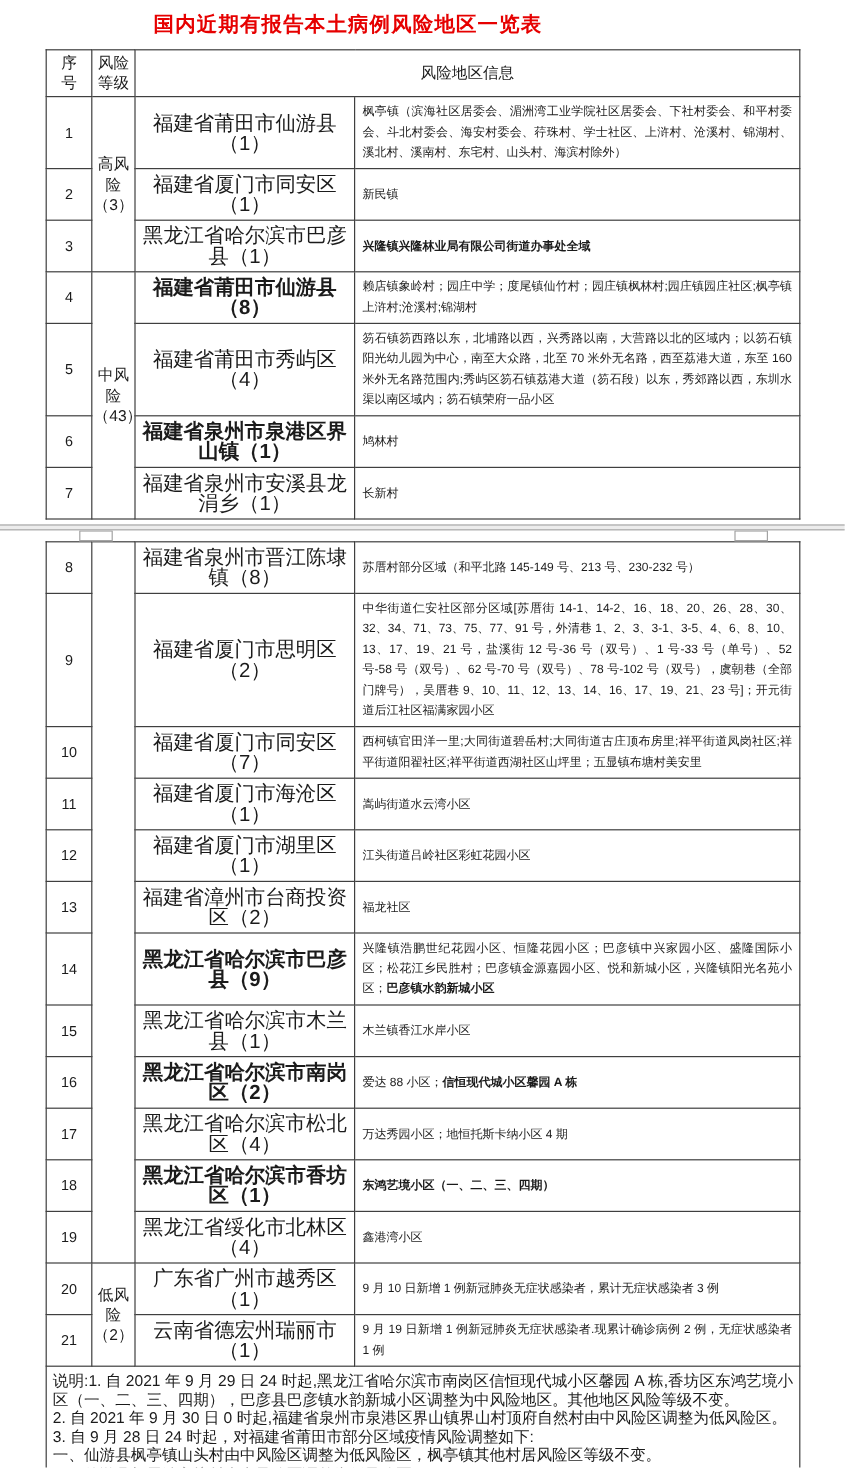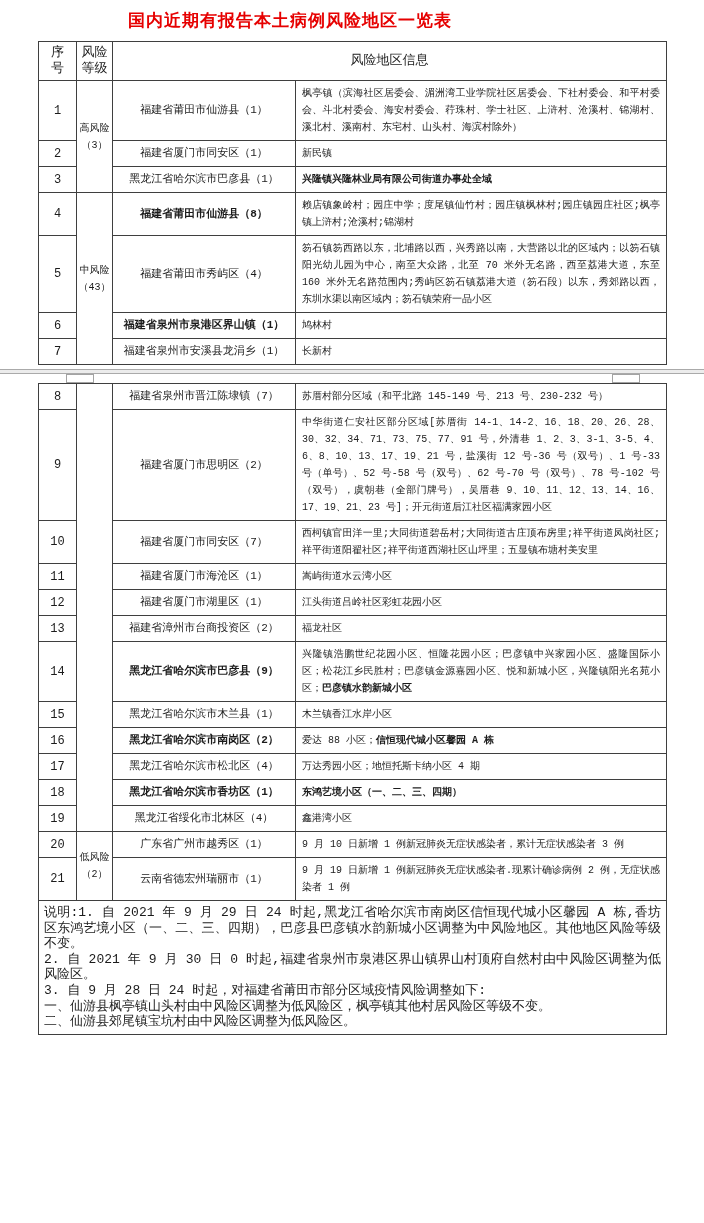--- a/index.html
+++ b/index.html
@@ -1,32 +1,32 @@
 <!DOCTYPE html>
 <html><head>
 <meta charset="utf-8">
 <style>
   html,body{margin:0;padding:0;}
   body{
     width:704px;height:1223px;position:relative;overflow:hidden;
     background:#ffffff;color:#1b1b1b;
     font-family:"Liberation Sans","DejaVu Sans",sans-serif;
   }
-  .doc{position:absolute;inset:0;font-family:Liberation Mono, monospace;}
+  .doc{position:absolute;inset:0;}
   .title{
     width:628px;margin:9px 0 9px 38px;position:relative;left:-62px;
     text-align:center;font-size:17px;font-weight:bold;color:#e60000;
     letter-spacing:1px;
   }
   table{border-collapse:collapse;table-layout:fixed;width:628px;margin-left:38px;}
   td,th{border:1px solid #3f3f3f;vertical-align:middle;box-sizing:border-box;}
   th{font-weight:normal;font-size:13px;text-align:center;padding:3px 1px;height:36px;white-space:pre-line;line-height:16px;}
   td.num{text-align:center;font-size:12px;padding:2px 1px;}
-  td.risk{text-align:center;font-size:10px;line-height:17px;padding:2px 1px;}
-  td.region{text-align:center;font-size:11px;line-height:17px;padding:4px 4px;}
+  td.risk{text-align:center;font-size:13px;line-height:17px;padding:2px 1px;}
+  td.region{text-align:center;font-size:17px;line-height:17px;padding:4px 4px;}
   td.info{font-size:10px;line-height:17px;padding:4px 6px;text-align:justify;}
   td.notes{font-size:13px;line-height:15.6px;padding:4px 5px;text-align:justify;}
   .note-line{margin:0;}
   .b{font-weight:bold;}
   tr{min-height:24px;}
   .page-gap{position:relative;height:18px;width:704px;}
   .gap-band{position:absolute;left:0;right:0;top:4px;height:3px;
     border-top:1px solid #aaaaaa;border-bottom:1px solid #aaaaaa;background:#ececec;}
   .gap-mark{position:absolute;width:26px;height:7px;border:1px solid #a3a3a3;background:#ffffff;}
   .gap-mark.l{left:66px;top:9px;}
@@ -112,21 +112,21 @@
     <colgroup>
         <col style="width:38px">
         <col style="width:36px">
         <col style="width:183px">
         <col style="width:371px">
       </colgroup>
     <tbody id="tbody-p2">
         <tr>
           <td class="num">8</td>
           <td class="risk" rowspan="12"></td>
-          <td class="region">福建省泉州市晋江陈埭镇（7）</td>
+          <td class="region">福建省泉州市晋江陈埭镇（8）</td>
           <td class="info"><span>苏厝村部分区域（和平北路 145-149 号、213 号、230-232 号）</span></td>
         </tr>
         <tr>
           <td class="num">9</td>
           <td class="region">福建省厦门市思明区（2）</td>
           <td class="info"><span>中华街道仁安社区部分区域[苏厝街 14-1、14-2、16、18、20、26、28、30、32、34、71、73、75、77、91 号，外清巷 1、2、3、3-1、3-5、4、6、8、10、13、17、19、21 号，盐溪街 12 号-36 号（双号）、1 号-33 号（单号）、52 号-58 号（双号）、62 号-70 号（双号）、78 号-102 号（双号），虞朝巷（全部门牌号），吴厝巷 9、10、11、12、13、14、16、17、19、21、23 号]；开元街道后江社区福满家园小区</span></td>
         </tr>
         <tr>
           <td class="num">10</td>
           <td class="region">福建省厦门市同安区（7）</td>

